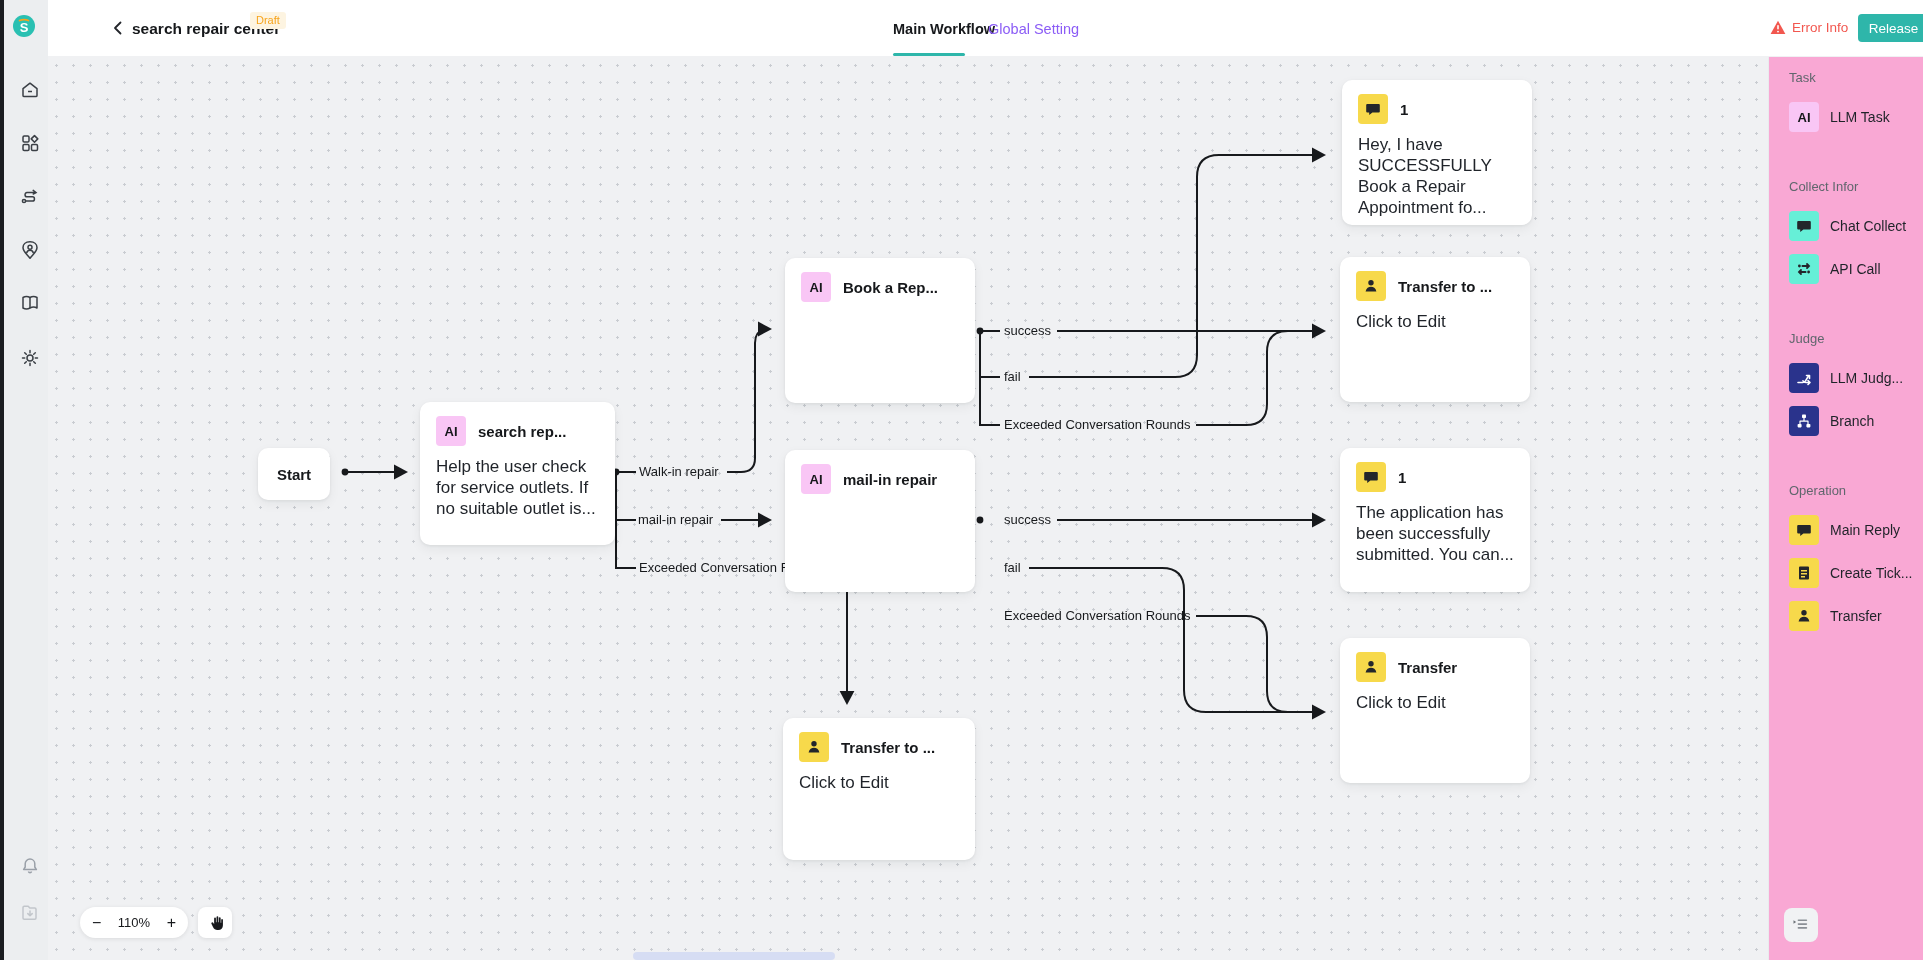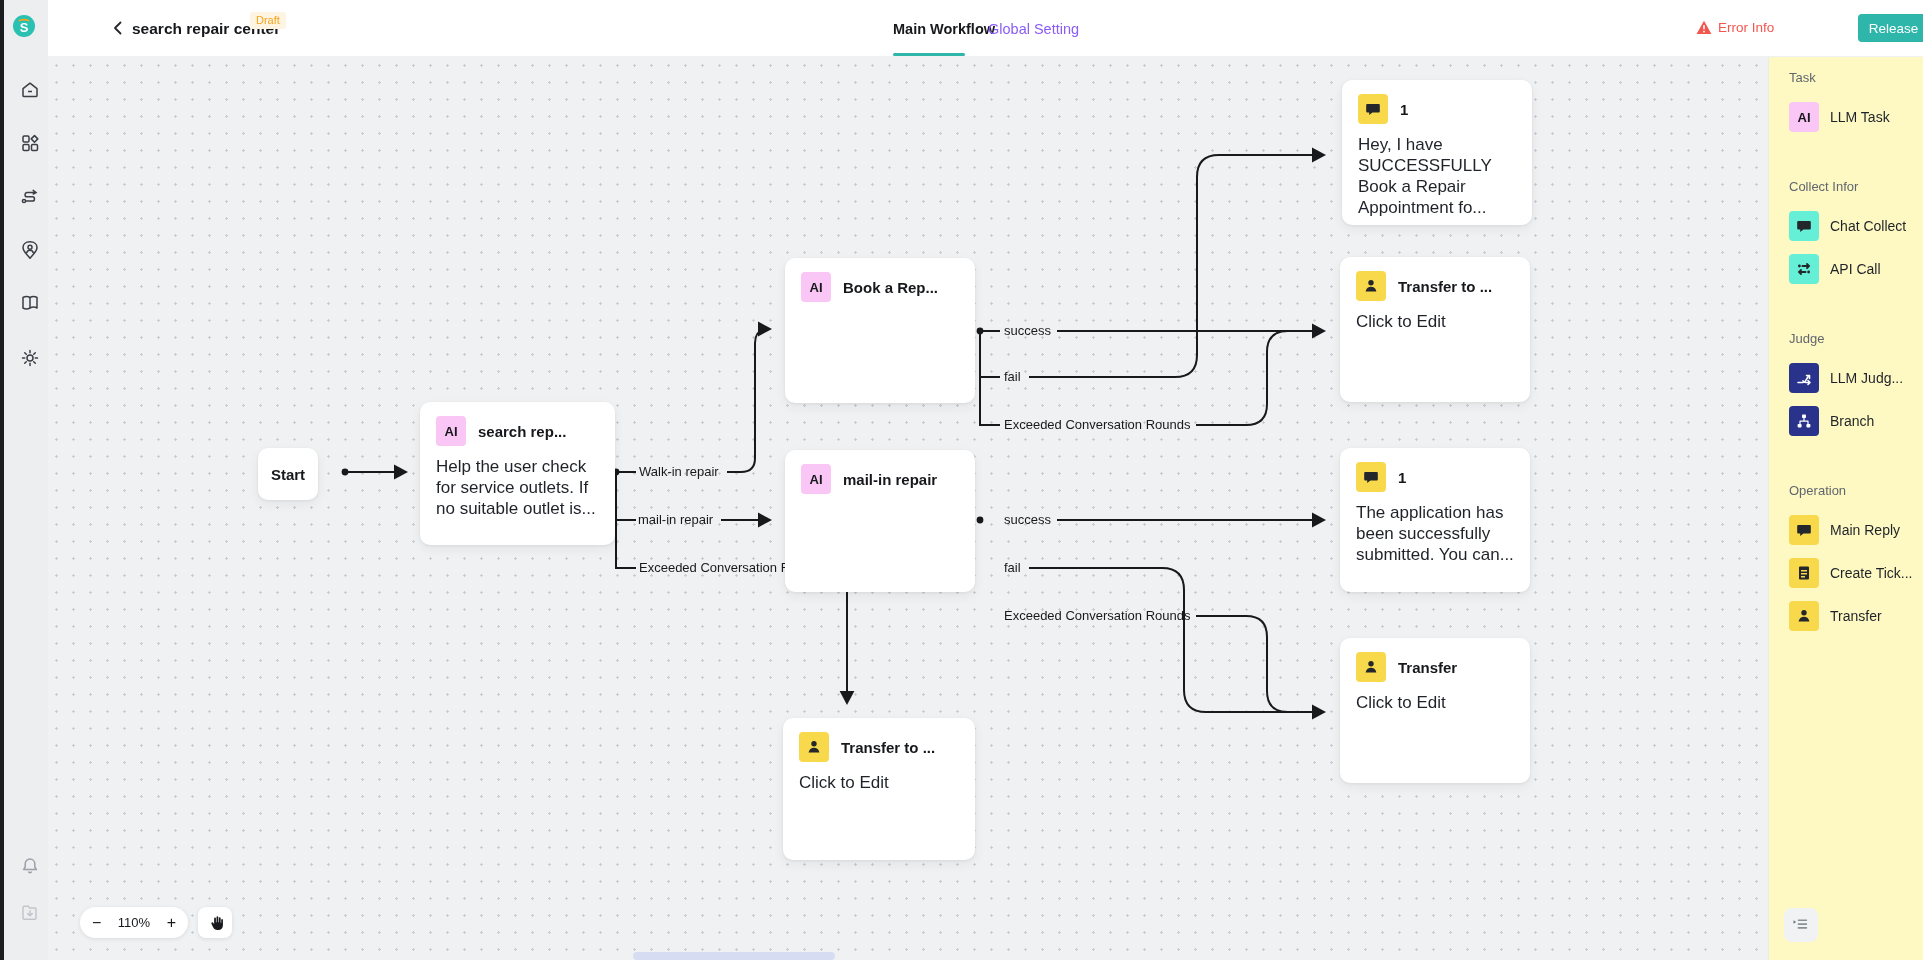--- a/index.html
+++ b/index.html
@@ -13,42 +13,42 @@
   .rail svg { width:100%; height:100%; display:block; }
   
   .header { position:absolute; left:48px; top:0; right:0; height:57px; background:#fff; z-index:4; border-bottom:1px solid #f0f1f3; }
   .logo { position:absolute; left:13px; top:15px; width:22px; height:22px; z-index:6; }
   .back { position:absolute; left:62px; top:20px; width:16px; height:16px; color:#23262b; cursor:pointer; }
   .doc-title { position:absolute; left:84px; top:20px; font-size:15.5px; font-weight:bold; color:#16181b; }
   .draft { position:absolute; left:202px; top:12px; height:17px; padding:0 6px; background:#fdf4e1; border-radius:3px; font-size:11px; line-height:17px; color:#f7a41d; }
   .tab { position:absolute; top:21px; font-size:14.5px; color:#8b5cf6; cursor:pointer; }
   .tab.active { font-weight:bold; color:#16181b; }
   .tab-underline { position:absolute; left:845px; top:53px; width:72px; height:3px; border-radius:2px; background:#2eb6aa; }
-  .error-wrap { position:absolute; left:1648px; top:20px; display:flex; align-items:center; gap:6px; cursor:pointer; }
+  .error-wrap { position:absolute; left:1722px; top:20px; display:flex; align-items:center; gap:6px; cursor:pointer; }
   .error-wrap .txt { font-size:13.5px; color:#f2574f; }
   .release { position:absolute; left:1810px; top:14px; width:71px; height:28px; background:#2eb6aa; color:#fff; font-size:13.5px; border:none; border-radius:4px; cursor:pointer; }
   
   .canvas { position:absolute; left:48px; top:57px; width:1720px; height:903px; background-color:#f0f1f3;
             background-image:radial-gradient(circle,#c9ccd1 1.2px,transparent 1.3px); background-size:17px 17px; z-index:1; }
   .edges { position:absolute; left:0; top:0; width:1923px; height:960px; z-index:1; pointer-events:none; }
   .edge-label { position:absolute; z-index:1; font-size:13px; color:#17191c; white-space:nowrap; height:20px; line-height:20px; }
   .node { position:absolute; background:#fff; border-radius:10px; padding:14px 16px;
           box-shadow:0 1px 3px rgba(25,28,33,.07), 0 4px 12px rgba(25,28,33,.06); z-index:2; cursor:pointer; }
   .node-head { display:flex; align-items:center; gap:12px; }
   .badge { width:30px; height:30px; border-radius:4px; display:flex; align-items:center; justify-content:center; flex:none; }
   .badge.ai { background:#f9c6f5; font-size:13px; font-weight:bold; color:#16181b; }
   .badge.yel { background:#f7d94b; color:#23262b; }
   .badge.teal { background:#66efd7; color:#23262b; }
   .badge.blue { background:#2a338c; color:#fff; }
   .badge svg { width:16px; height:16px; display:block; }
   .node-title { font-size:15px; font-weight:bold; color:#16181b; white-space:nowrap; }
   .node-body { margin-top:10px; font-size:17px; line-height:21px; color:#1f2329; }
   .start-node { display:flex; align-items:center; justify-content:center; font-size:15px; font-weight:bold; color:#16181b; padding:0; }
   
-  .palette { position:absolute; left:1768px; top:57px; width:155px; height:903px; background:#fef9c3; border-left:1px solid #e9ebee; z-index:3; padding:13px 3px 0 20px; }
+  .palette { position:absolute; left:1768px; top:57px; width:155px; height:903px; background:#f9a8d4; border-left:1px solid #e9ebee; z-index:3; padding:13px 3px 0 20px; }
   .p-title { font-size:13px; color:#60666d; margin-bottom:17px; }
   .p-gap { height:34px; }
   .p-row { display:flex; align-items:center; gap:11px; height:30px; margin-bottom:13px; cursor:grab; }
   .p-row .label { font-size:14px; color:#1f2329; white-space:nowrap; }
   
   .zoombar { position:absolute; left:80px; top:907px; width:108px; height:31px; background:#fff; border-radius:16px;
              box-shadow:0 1px 4px rgba(25,28,33,.10); display:flex; align-items:center; justify-content:space-between;
              padding:0 12px; z-index:3; font-size:14px; color:#17191c; }
   .zoombar .btn { cursor:pointer; font-size:16px; line-height:1; }
   .zoom-pct { font-size:13px; }
@@ -178,21 +178,21 @@
 <span class="edge-label" style="left:639px;top:462px">Walk-in repair</span>
 <span class="edge-label" style="left:638px;top:510px">mail-in repair</span>
 <span class="edge-label" style="left:639px;top:558px">Exceeded Conversation Rounds</span>
 <span class="edge-label" style="left:1004px;top:321px">success</span>
 <span class="edge-label" style="left:1004px;top:367px">fail</span>
 <span class="edge-label" style="left:1004px;top:415px">Exceeded Conversation Rounds</span>
 <span class="edge-label" style="left:1004px;top:510px">success</span>
 <span class="edge-label" style="left:1004px;top:558px">fail</span>
 <span class="edge-label" style="left:1004px;top:606px">Exceeded Conversation Rounds</span>
 
-<div class="node start-node" style="left:258px;top:448px;width:60px;height:52px">
+<div class="node start-node" style="left:258px;top:448px;width:72px;height:52px">
   <span>Start</span>
 </div>
 
 <div class="node" style="left:420px;top:402px;width:195px;height:143px">
   <div class="node-head">
       <span class="badge ai">AI</span>
     <span class="node-title">search rep...</span>
     </div>
   <div class="node-body">Help the user check for service outlets. If no suitable outlet is...</div>
 </div>

